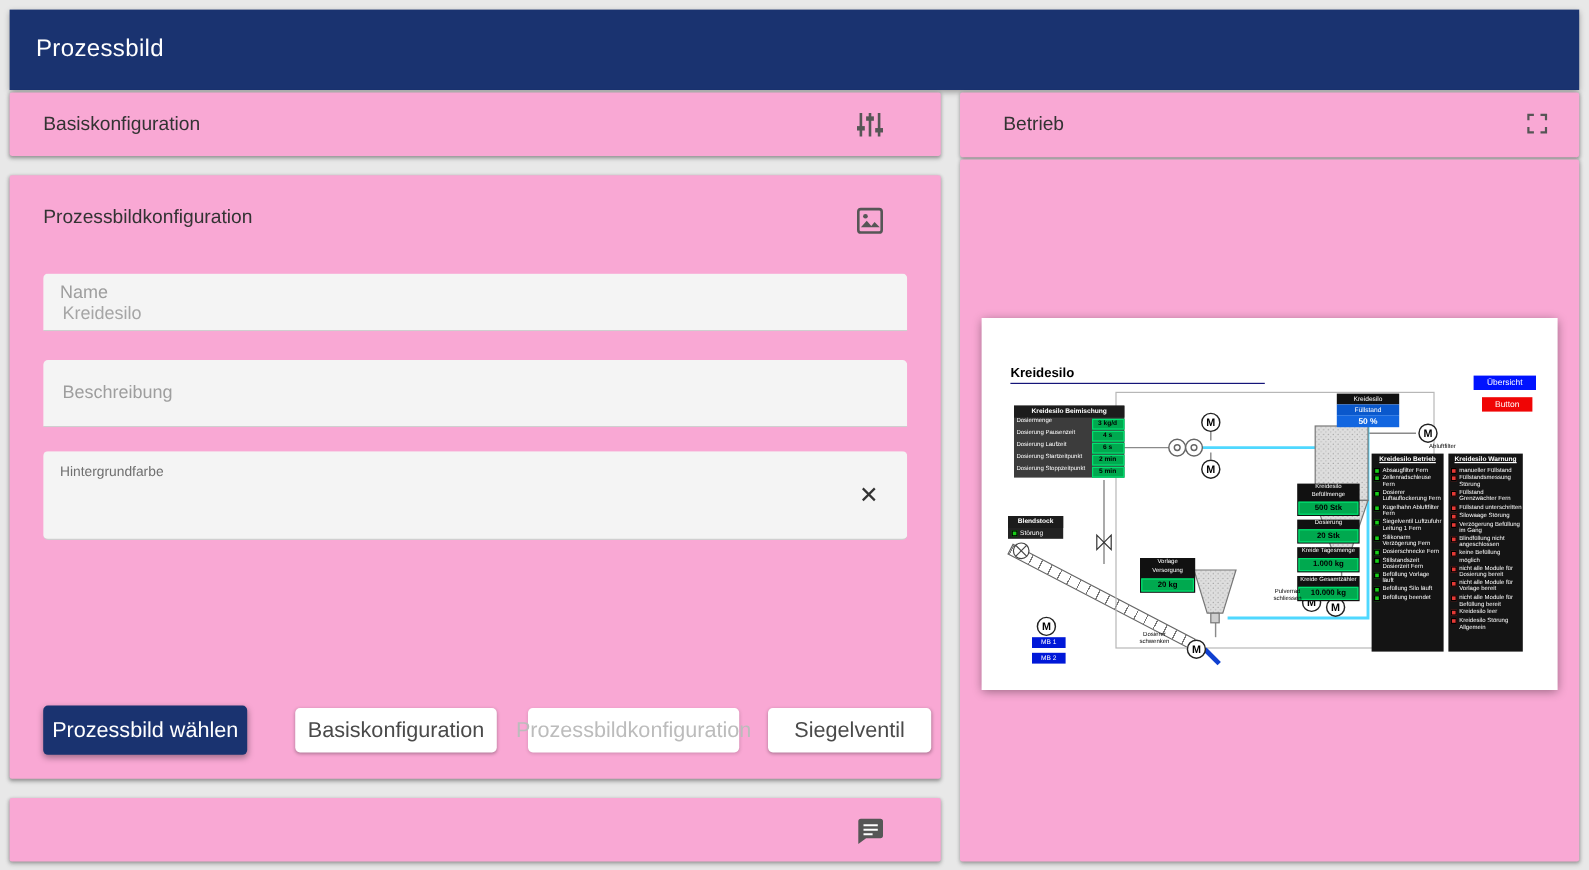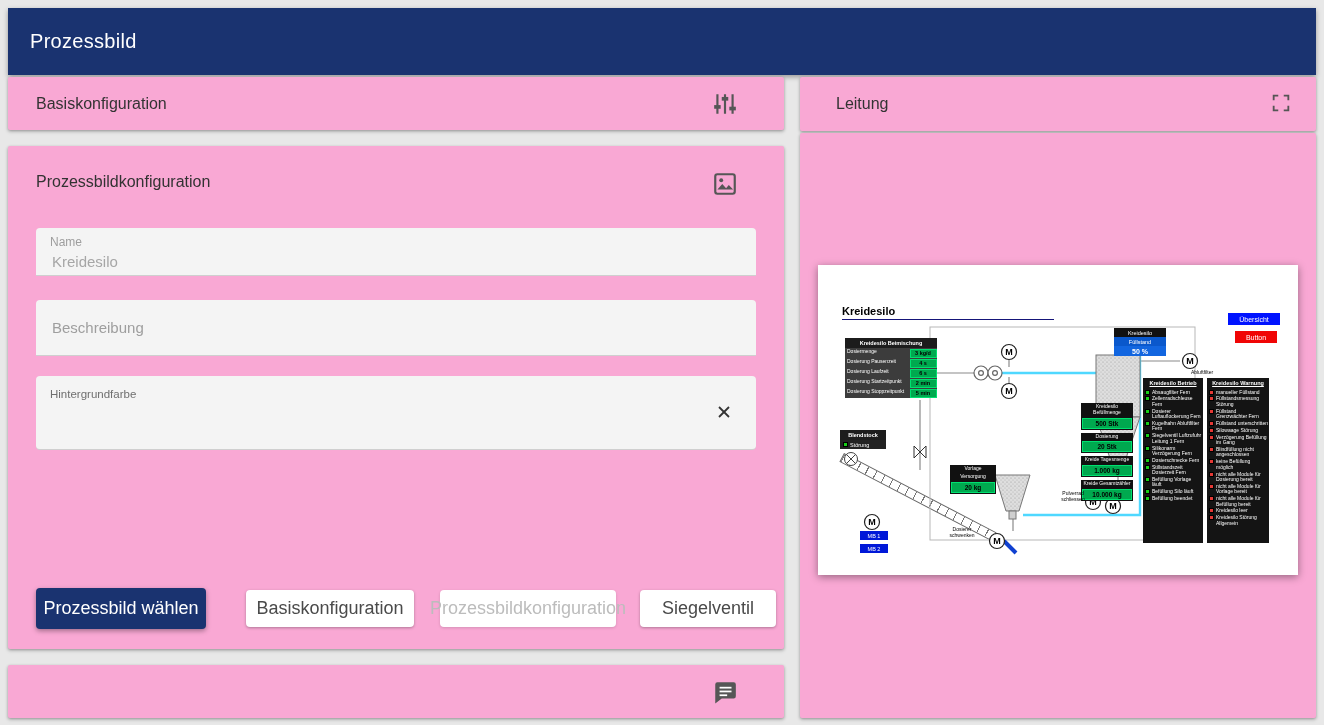--- a/index.html
+++ b/index.html
@@ -23,21 +23,21 @@
   }
   .card-title { position:absolute; left:28px; font-size:16px; color:#333; }
   .icon-btn { position:absolute; width:26px; height:26px; cursor:pointer; }
   .icon-btn svg { width:100%; height:100%; }
 
   
   .field {
     position:absolute; left:28px; width:720px; background:#f4f4f4;
     border-radius:4px 4px 0 0; border-bottom:1px solid rgba(0,0,0,.15);
   }
-  .field .flabel { position:absolute; left:14px; top:7px; font-size:12px; color:#9e9e9e; }
+  .field .flabel { position:absolute; left:14px; top:7px; font-size:15px; color:#9e9e9e; }
   .field input[type=text] {
     background:transparent; border:none; outline:none; width:95%;
     font-family:"Liberation Sans", sans-serif;
   }
   .field input::placeholder { color:#9e9e9e; opacity:1; }
   .name-input { position:absolute; left:14px; top:24px; font-size:15px; color:#a6a6a6; }
   .desc-input { position:absolute; left:14px; top:18px; font-size:15px; color:#555; }
   .color-box-label { position:absolute; left:14px; top:12px; font-size:11.5px; color:#6f6f6f; }
   .color-input {
     position:absolute; left:14px; top:34px; width:654px; height:21px;
@@ -180,21 +180,21 @@
       <svg viewBox="0 0 24 24">
         <path d="M5 3h15a2 2 0 0 1 2 2v11a2 2 0 0 1-2 2H9l-6 4.5V5a2 2 0 0 1 2-2z" fill="#565656"></path>
         <line x1="7" y1="8" x2="18" y2="8" stroke="#fff" stroke-width="1.6"></line>
         <line x1="7" y1="11.5" x2="18" y2="11.5" stroke="#fff" stroke-width="1.6"></line>
         <line x1="7" y1="15" x2="14" y2="15" stroke="#fff" stroke-width="1.6"></line>
       </svg>
     </div>
   </section>
 
   <section class="card" style="left:800px; top:77px; width:516px; height:54px;">
-    <div class="card-title" style="left:36px; top:0; line-height:54px;">Leitung</div>
+    <div class="card-title" style="left:36px; top:0; line-height:54px;">Betrieb</div>
     <div class="icon-btn" style="right:24px; top:15px; width:22px; height:22px;">
       <svg viewBox="0 0 24 24" fill="none" stroke="#555" stroke-width="2">
         <path d="M4 9V4h5"></path>
           <path d="M15 4h5v5"></path>
           <path d="M20 15v5h-5"></path>
           <path d="M9 20H4v-5"></path>
       </svg>
     </div>
   </section>
 

